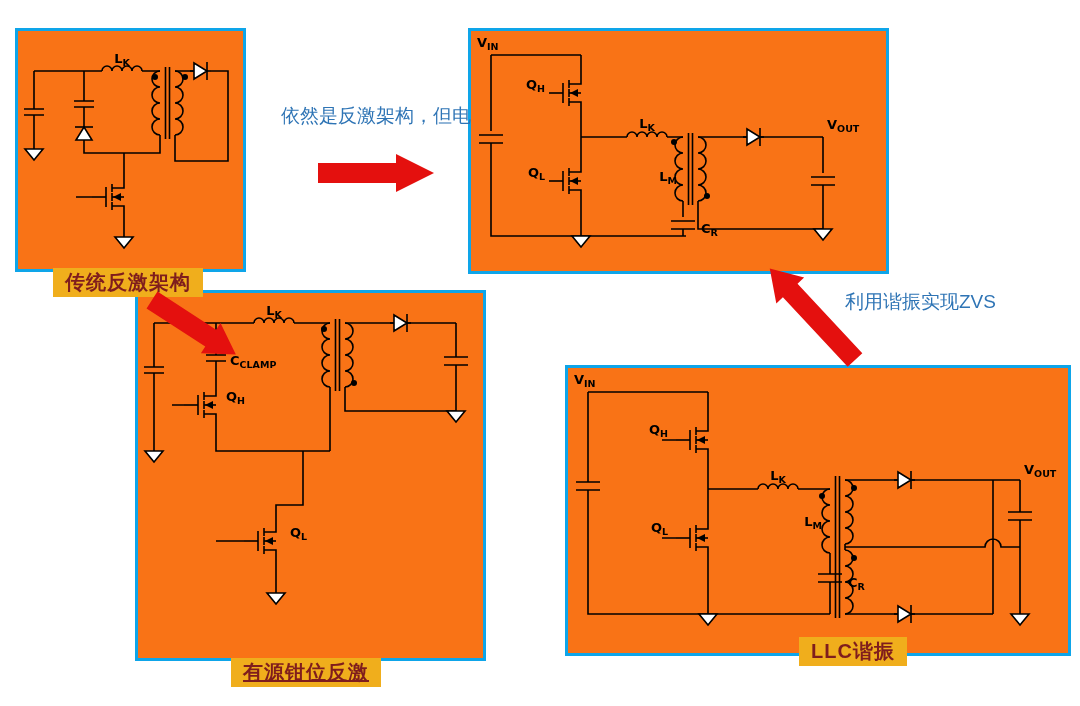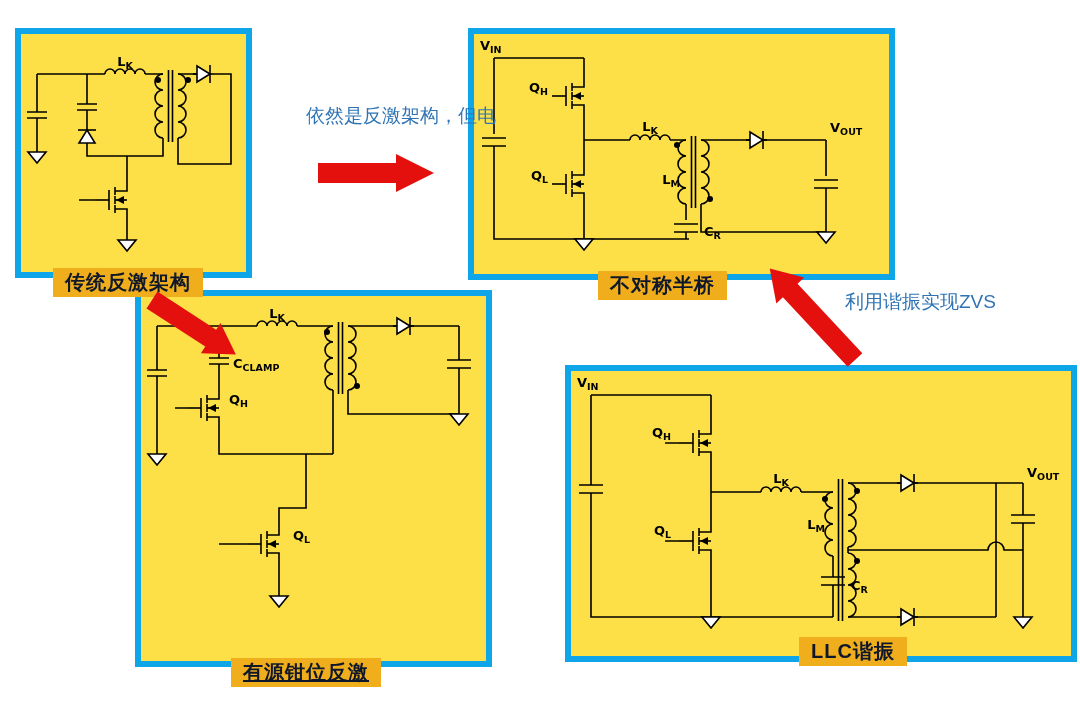--- a/index.html
+++ b/index.html
@@ -1,28 +1,28 @@
 <!DOCTYPE html>
 <html><head>
 <meta charset="utf-8">
 <style>
   html,body { margin:0; padding:0; background:#fff; }
   #page {
     position:relative; width:1080px; height:706px; background:#fff;
     font-family:"Liberation Sans","DejaVu Sans",sans-serif; overflow:hidden;
   }
-  .panel { position:absolute; background:#fde047; border:6px solid #0ea5e9; }
+  .panel { position:absolute; background:#f97316; border:3px solid #0ea5e9; }
   .panel svg { display:block; }
   .badge {
-    position:absolute; background:#F0AE1C; color:#0f172a; font-weight:bold;
+    position:absolute; background:#F0AE1C; color:#7f1d1d; font-weight:bold;
     font-size:20px; line-height:27px; padding:1px 12px; white-space:nowrap;
     letter-spacing:1px;
   }
   .note { position:absolute; color:#2E74B5; font-size:19px; line-height:27px; z-index:6; }
-  .note.center { text-align:right; }
+  .note.center { text-align:center; }
   .overlay { position:absolute; left:0; top:0; z-index:5; pointer-events:none; }
   svg text { font-family:"DejaVu Sans","Liberation Sans",sans-serif; font-size:13px; font-weight:bold; }
   svg .sub { font-size:9.5px; }
 </style>
 </head>
 <body>
 
 <div id="page">
 
   <svg width="0" height="0" style="position:absolute" aria-hidden="true">
@@ -158,21 +158,20 @@
     <polygon points="318,163 396,163 396,154 434,173 396,192 396,183 318,183" fill="#E4100E"></polygon>
     <g transform="translate(152,300) rotate(33)">
       <polygon points="0,-10 70,-10 70,-18 100,0 70,18 70,10 0,10" fill="#E4100E"></polygon>
     </g>
     <g transform="translate(855,360) rotate(-133)">
       <polygon points="0,-10 95,-10 95,-19 125,0 95,19 95,10 0,10" fill="#E4100E"></polygon>
     </g>
   </svg>
 
   <div class="badge" style="left:53px; top:268px;">传统反激架构</div>
-  <div class="badge" style="left:598px; top:271px;">不对称半桥</div>
   <div class="badge" style="left:231px; top:658px;text-decoration:underline;">有源钳位反激</div>
   <div class="badge" style="left:799px; top:637px;">LLC谐振</div>
 
   <div class="note center" style="left:256px; top:102px; width:240px;">
     <div>依然是反激架构，但电</div>
   </div>
   <div class="note" style="left:845px; top:288px;">利用谐振实现ZVS</div>
 
 </div>
 

